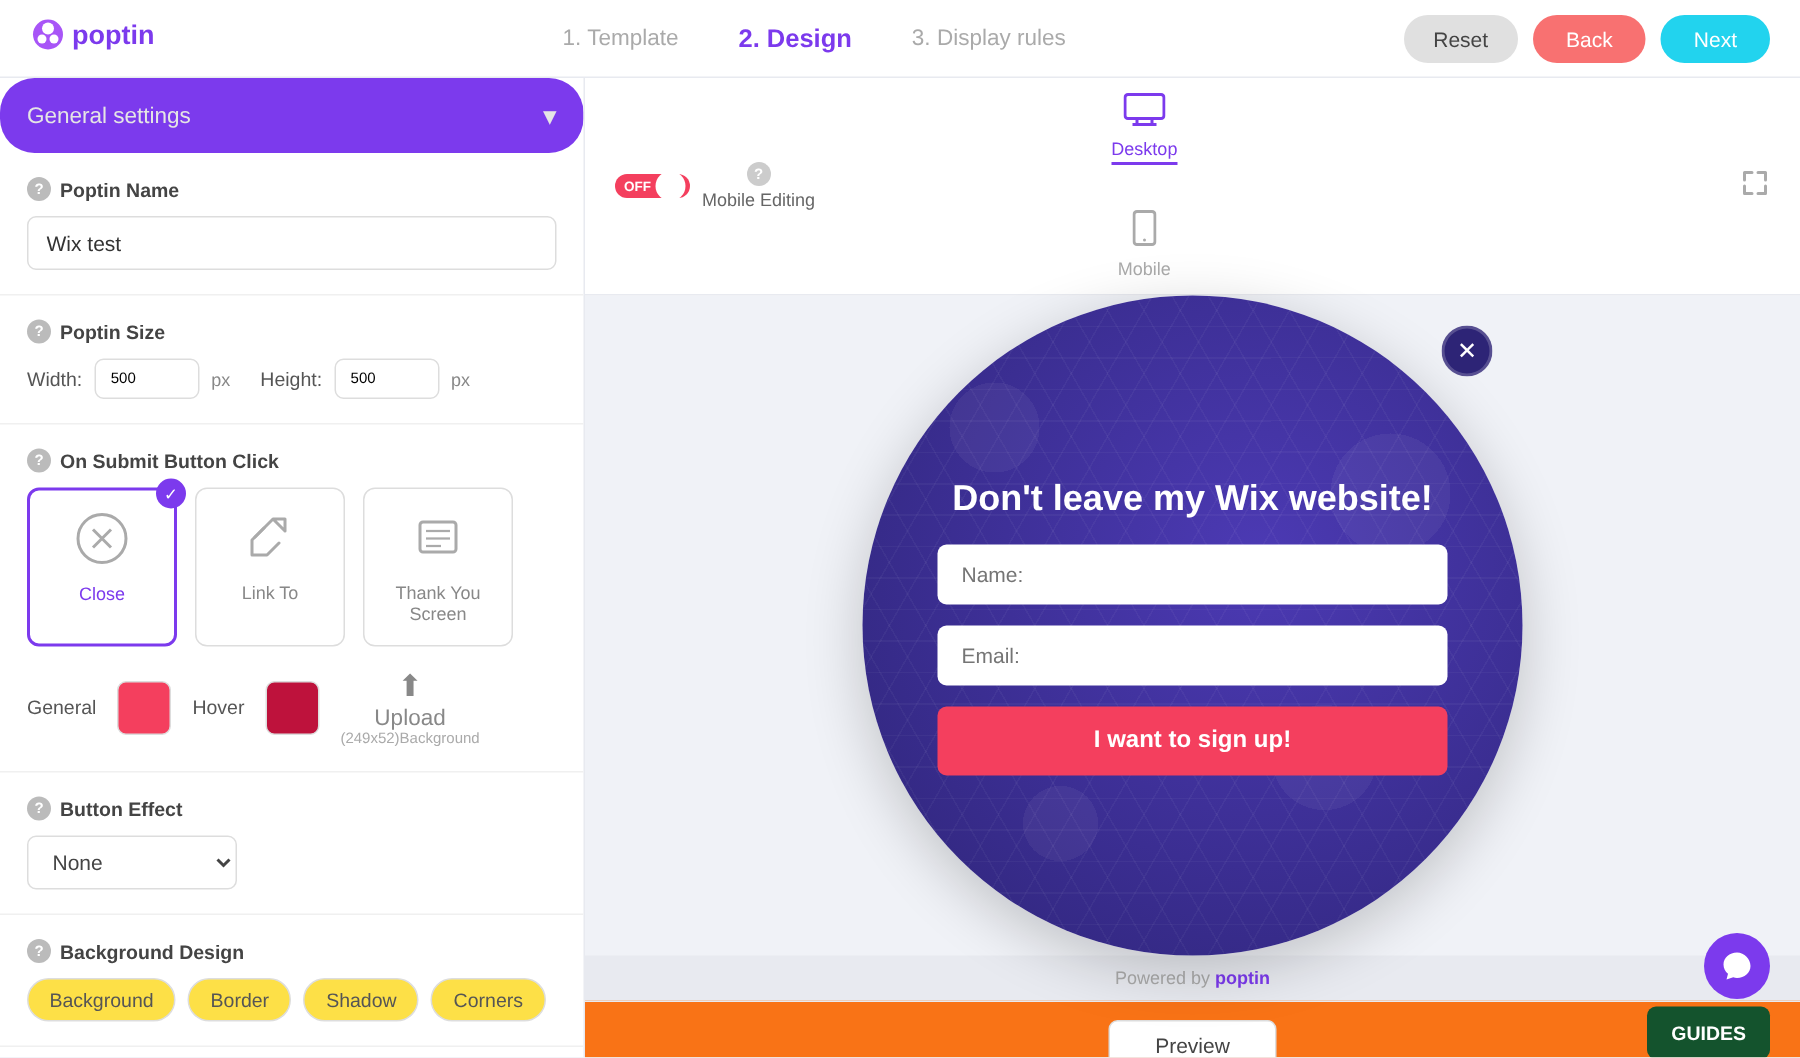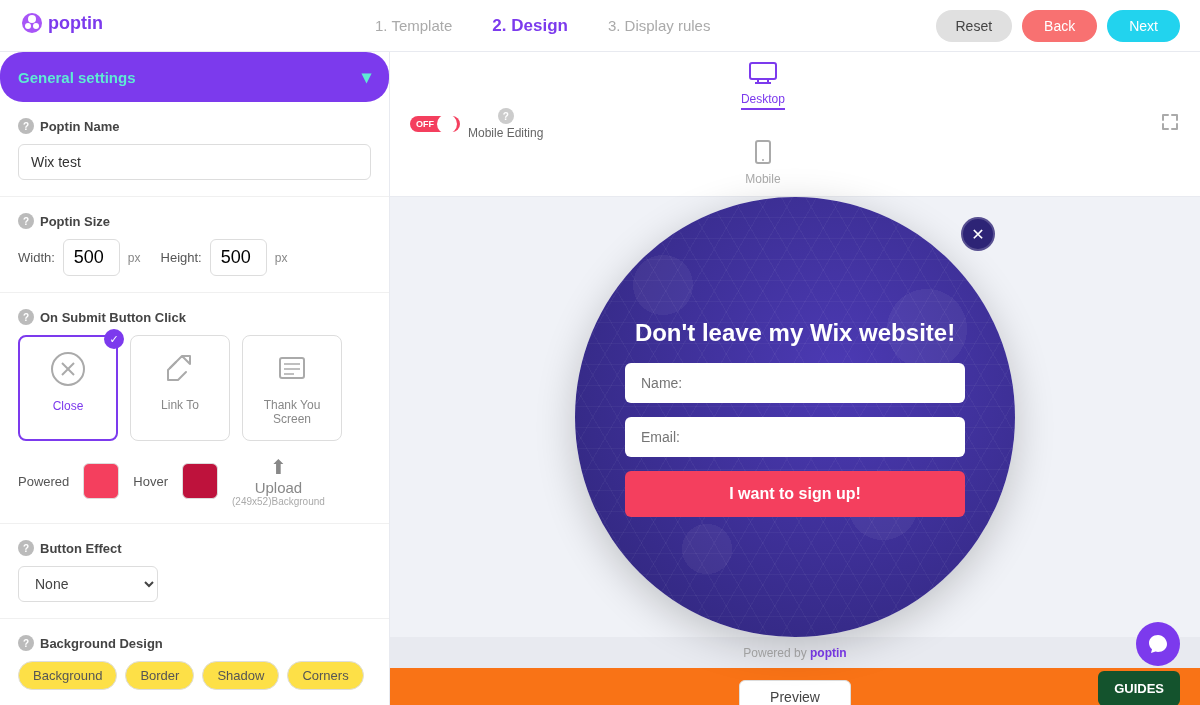--- a/index.html
+++ b/index.html
@@ -46,27 +46,27 @@
     
     .sidebar {
       width: 390px;
       background: #fff;
       border-right: 1px solid #e8eaf0;
       overflow-y: auto;
       flex-shrink: 0;
     }
     .sidebar-header {
       background: #7c3aed;
-      color: #5eead4;
+      color: #e5e5e5;
       padding: 14px 18px;
       display: flex;
       align-items: center;
       justify-content: space-between;
       font-size: 15px;
-      font-weight: 700;
+      font-weight: 400;
       border-radius: 23px;
     }
     .sidebar-section { padding: 16px 18px; border-bottom: 1px solid #f0f0f0; }
     .section-label {
       font-size: 13px;
       font-weight: 600;
       color: #444;
       margin-bottom: 10px;
       display: flex;
       align-items: center;
@@ -100,22 +100,22 @@
     .size-group {
       display: flex;
       align-items: center;
       gap: 8px;
     }
     .size-label { font-size: 13px; color: #555; }
     .size-input {
       border: 1px solid #ddd;
       border-radius: 6px;
       padding: 7px 10px;
-      font-size: 18px;
-      width: 57px;
+      font-size: 10px;
+      width: 70px;
       outline: none;
     }
     .size-unit { font-size: 12px; color: #888; }
 
     
     .submit-options {
       display: flex;
       gap: 12px;
       margin-bottom: 14px;
     }
@@ -514,21 +514,21 @@
               <line x1="10" y1="14" x2="26" y2="14" stroke="#aaa" stroke-width="1.5"></line>
               <line x1="10" y1="19" x2="26" y2="19" stroke="#aaa" stroke-width="1.5"></line>
               <line x1="10" y1="24" x2="20" y2="24" stroke="#aaa" stroke-width="1.5"></line>
             </svg>
           </div>
           <div class="submit-option-label gray">Thank You Screen</div>
         </div>
       </div>
 
       <div class="color-row">
-        <span class="color-label">Powered</span>
+        <span class="color-label">General</span>
         <div class="color-swatch" style="background: #f43f5e;"></div>
         <span class="color-label">Hover</span>
         <div class="color-swatch" style="background: #be123c;"></div>
         <div class="upload-area">
           <span class="upload-icon">⬆</span>
           <span style="font-size:15px;color:#888;">Upload</span>
           <span style="font-size:10px;color:#aaa;">(249x52)Background</span>
         </div>
       </div>
     </div>

